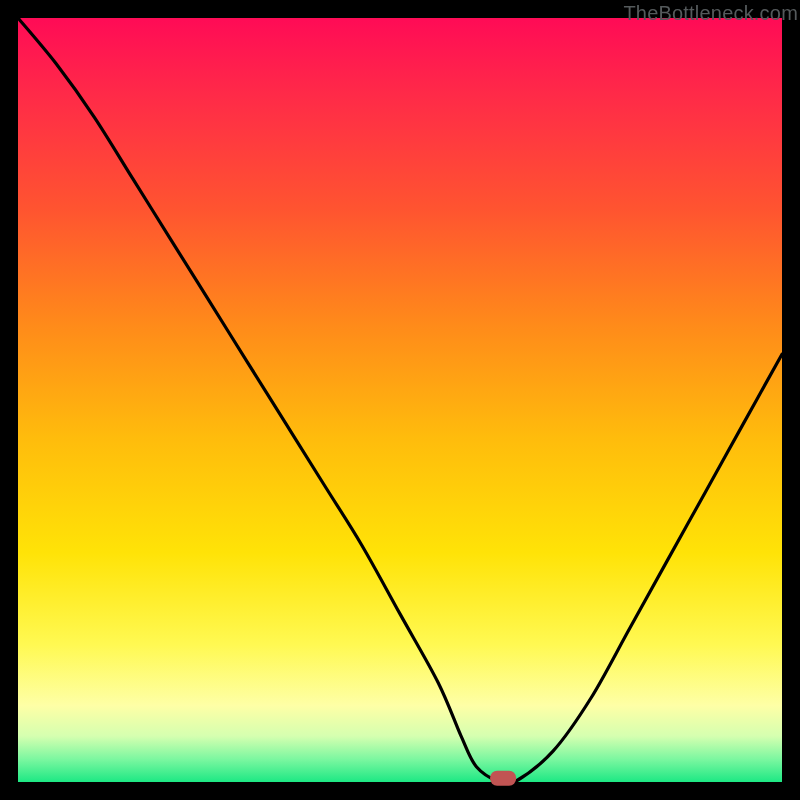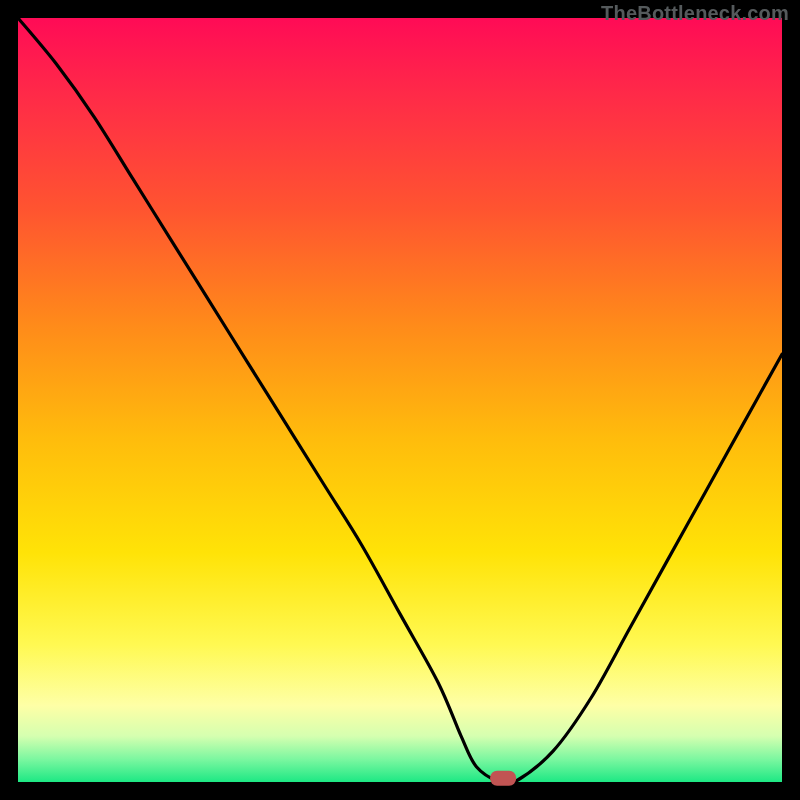--- a/index.html
+++ b/index.html
@@ -35,24 +35,24 @@
       #fff952 82%,
       #feffa6 90%,
       #d5ffb0 94%,
       #7cf7a0 97%,
       #1de884 100%
     );
   }
   .watermark {
     position: absolute;
     top: 2px;
-    right: 11px;
+    right: 2px;
     color: #555a5c;
     font-size: 20px;
-    font-weight: 700;
+    font-weight: 400;
     letter-spacing: 0.2px;
     user-select: none;
   }
   svg.curve {
     position: absolute;
     left: 0;
     top: 0;
     width: 764px;
     height: 764px;
     overflow: visible;

